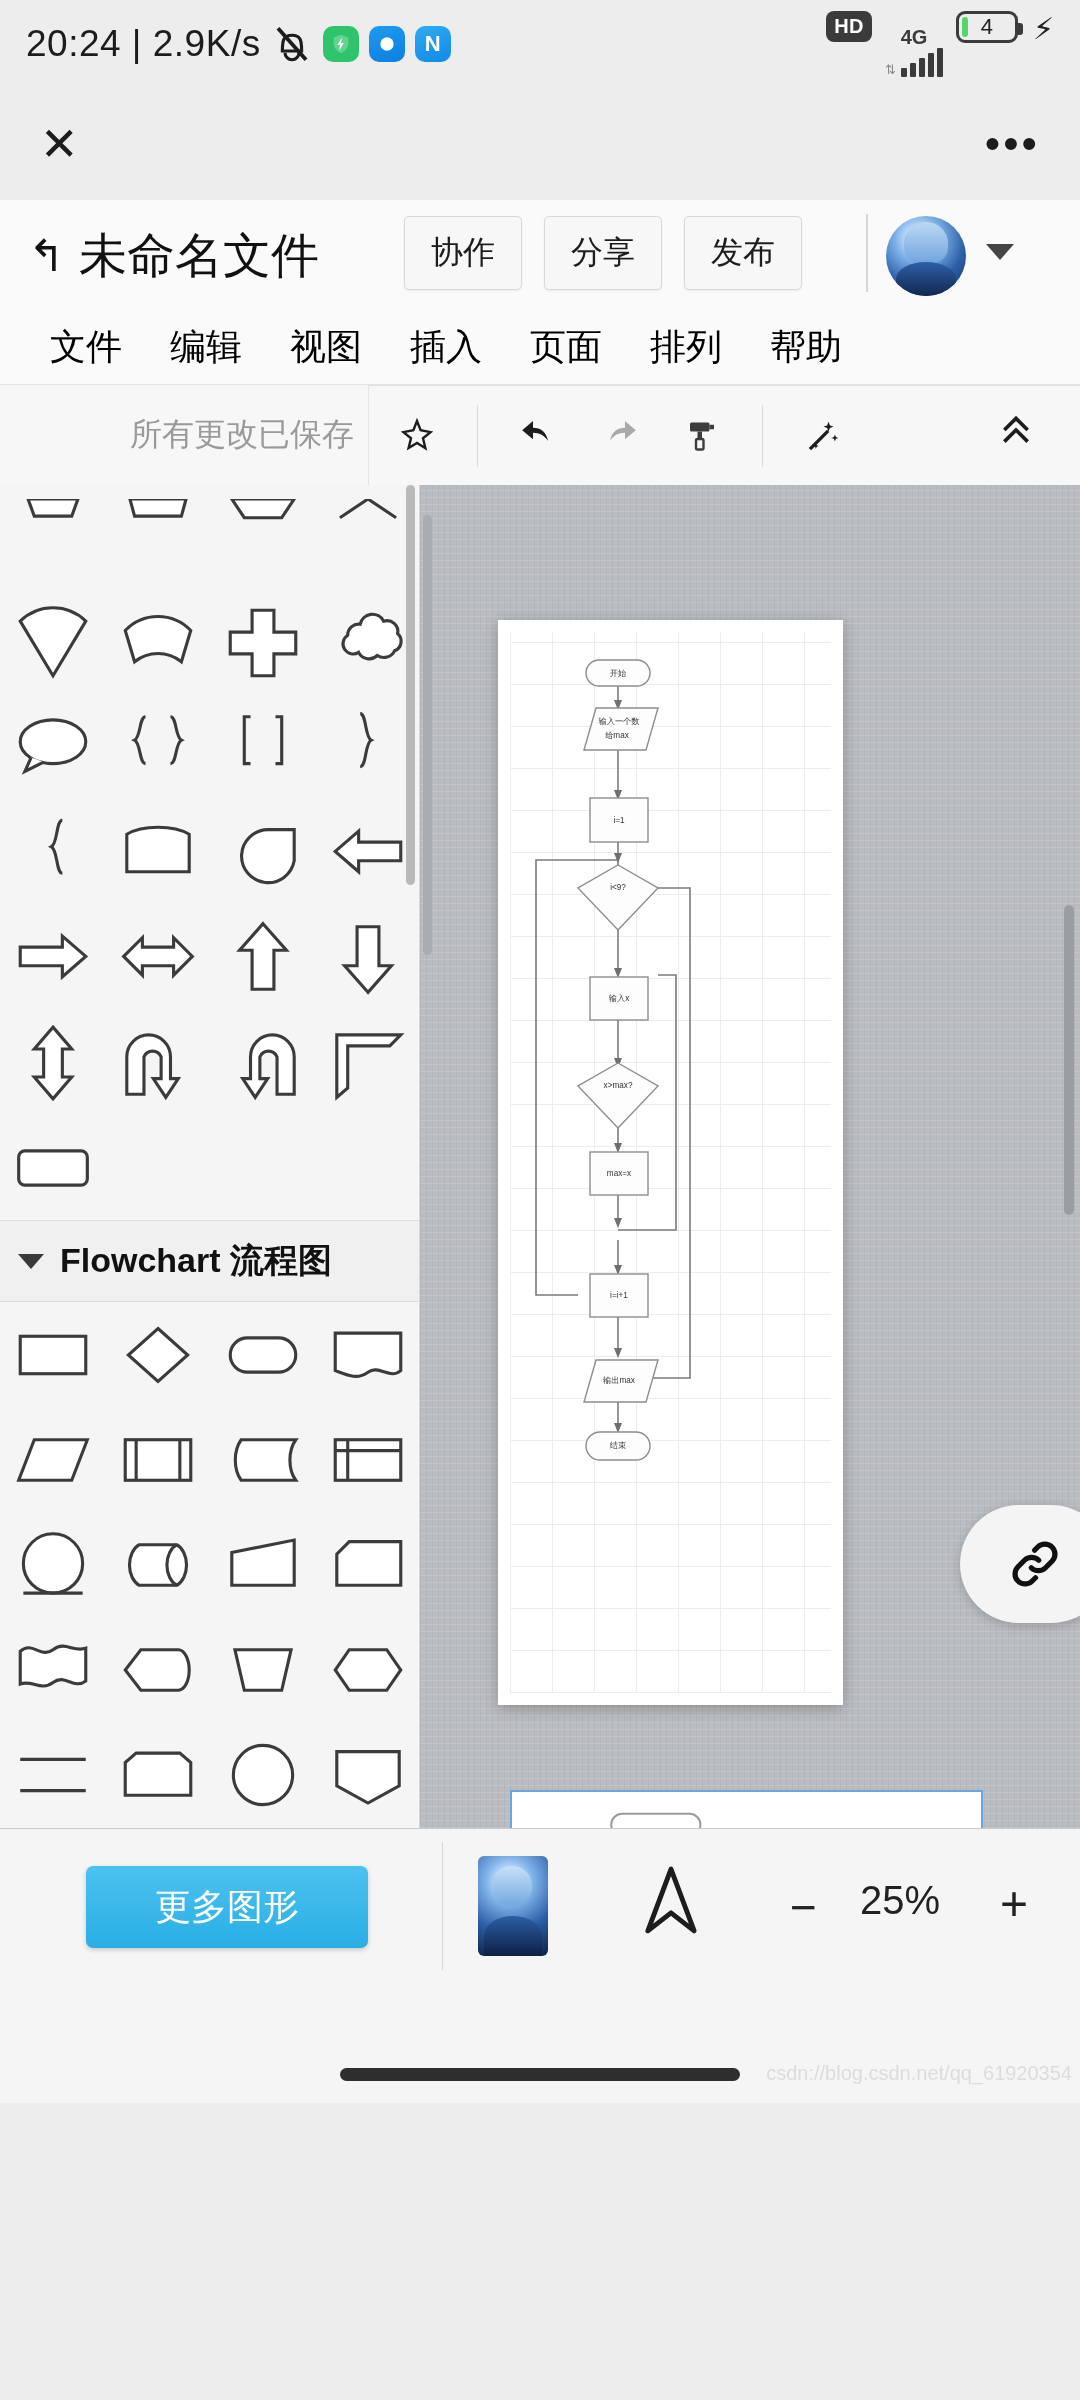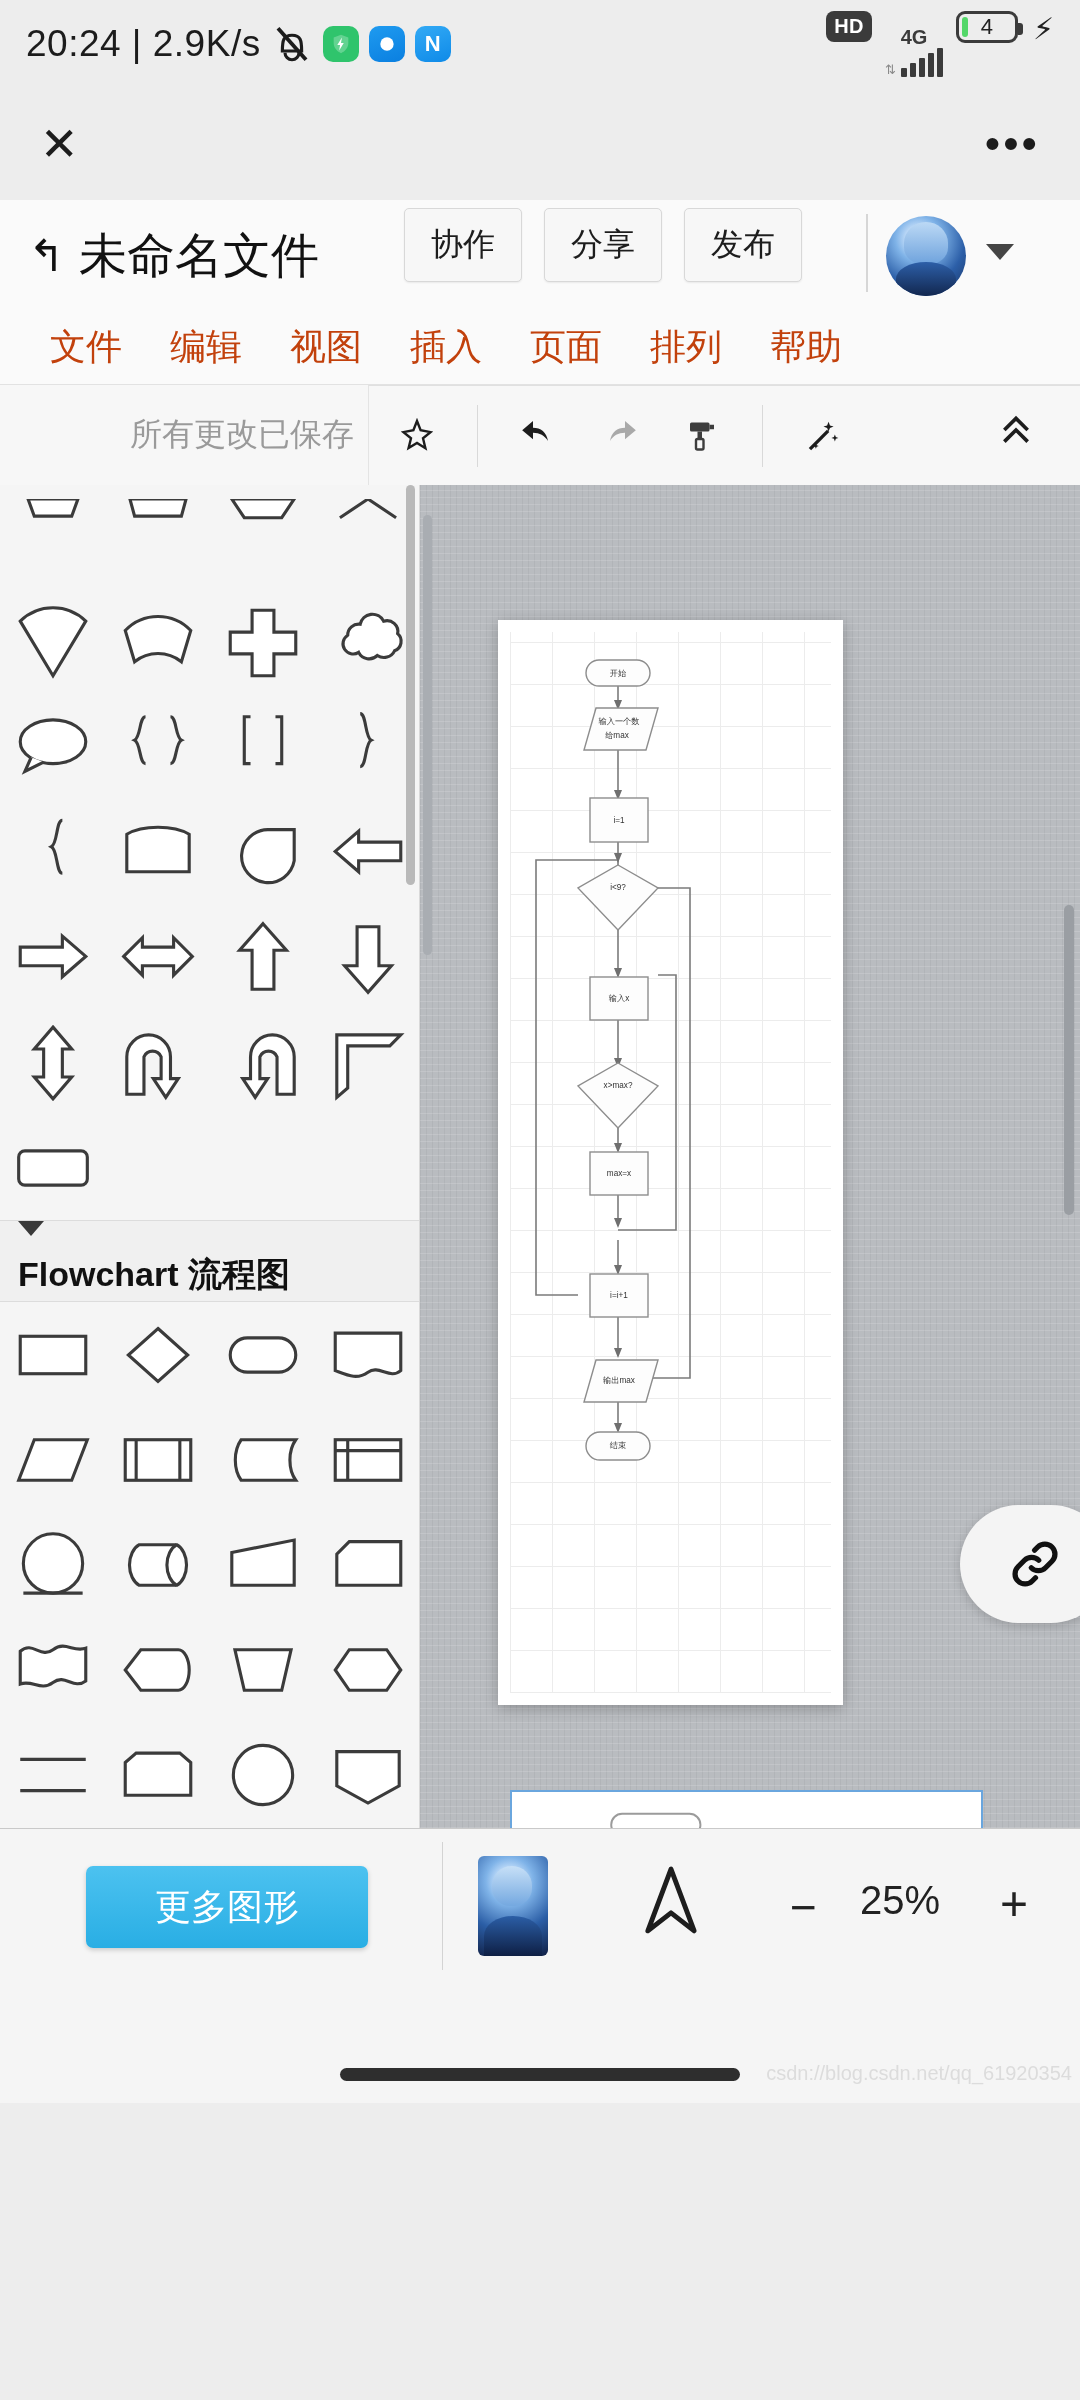--- a/index.html
+++ b/index.html
@@ -53,37 +53,37 @@
   .tb-more { font-size: 44px; color: #1c1c1c; letter-spacing: 3px; line-height: .6; }
 
   
   .appheader {
     position: absolute; top: 200px; left: 0; width: 1080px; height: 185px;
     background: #fafafa; border-bottom: 1px solid #e2e2e2;
   }
   .ah-row1 { position: relative; height: 112px; display: flex; align-items: center; padding-left: 20px; }
   .ah-back { font-size: 44px; color: #111; line-height: 1; padding: 0 14px 0 8px; }
   .ah-title { font-size: 48px; color: #111; white-space: nowrap; }
-  .ah-btns { position: absolute; left: 404px; top: 8px; display: flex; gap: 22px; }
+  .ah-btns { position: absolute; left: 404px; top: 16px; display: flex; gap: 22px; }
   .ah-btn { background: #f7f7f7; border: 1px solid #d8d8d8; border-radius: 5px;
             padding: 14px 26px; font-size: 32px; color: #1d1d1d; white-space: nowrap;
             box-shadow: 0 1px 2px rgba(0,0,0,.07); }
   .ah-divider { position: absolute; left: 866px; top: 14px; width: 2px; height: 78px; background: #d6d6d6; }
   .ah-avatar { position: absolute; left: 886px; top: 16px; width: 80px; height: 80px;
                border-radius: 50%; overflow: hidden;
                background: radial-gradient(circle at 40% 28%, #cfe4fb 0 12%, #7fb3e8 30%, #2c5fa8 62%, #17305e 100%); }
   .ah-avatar .hair { position:absolute; left: 18px; top: 6px; width: 44px; height: 42px;
                      background: linear-gradient(180deg,#bcd9f5,#6fa3dd); border-radius: 50% 50% 40% 40%; }
   .ah-avatar .body { position:absolute; left: 10px; bottom: 0; width: 60px; height: 34px;
                      background: linear-gradient(180deg,#2d5fa8,#12274f); border-radius: 50% 50% 0 0; }
   .ah-caret { position: absolute; left: 986px; top: 44px; width: 0; height: 0;
               border-left: 14px solid transparent; border-right: 14px solid transparent;
               border-top: 16px solid #444; }
   .ah-menu { display: flex; align-items: center; gap: 0; padding: 0 26px; height: 70px; }
-  .ah-menu-item { font-size: 36px; color: #c2410c; padding: 0 24px; white-space: nowrap; }
+  .ah-menu-item { font-size: 36px; color: #000000; padding: 0 24px; white-space: nowrap; }
 
   
   .toolbar { position: absolute; top: 385px; left: 0; width: 1080px; height: 100px; background: #f7f7f7; }
   .tb-save { position: absolute; left: 130px; top: 28px; font-size: 32px; color: #9a9a9a; white-space: nowrap; }
   .tb-panel { position: absolute; left: 368px; top: 0; width: 712px; height: 100px;
               background: #f7f7f7; border-top: 1px solid #e0e0e0; border-left: 1px solid #e4e4e4;
               display: flex; align-items: center; }
   .tb-ic { width: 52px; height: 52px; display: flex; align-items: center; justify-content: center;
            font-size: 38px; color: #1d1d1d; }
   .tb-seg { display: flex; align-items: center; gap: 30px; padding-left: 22px; }
@@ -92,21 +92,21 @@
 
   
   .leftpanel {
     position: absolute; top: 485px; left: 0; width: 420px; bottom: 275px;
     background: #f5f5f5; border-right: 1px solid #d9d9d9; overflow: hidden;
   }
   .shape-grid { display: grid; grid-template-columns: repeat(4, 105px); }
   .shape-cell { height: 105px; display: flex; align-items: center; justify-content: center; }
   .shape-cell svg { width: 78px; height: 78px; }
   .sec-header { background: #f0f0f0; border-top: 1px solid #dcdcdc; border-bottom: 1px solid #dcdcdc;
-                height: 82px; display: flex; align-items: flex-start; padding-left: 18px; gap: 16px; flex-direction: column; }
+                height: 82px; display: flex; align-items: center; padding-left: 18px; gap: 16px; }
   .sec-caret { width: 0; height: 0; border-left: 13px solid transparent;
                border-right: 13px solid transparent; border-top: 15px solid #3a3a3a; }
   .sec-title { font-size: 34px; font-weight: bold; color: #111; white-space: nowrap; }
   .panel-scrollbar { position: absolute; right: 4px; top: 0; width: 9px; height: 400px;
                      background: #b9b9b9; border-radius: 5px; }
 
   
   .canvas {
     position: absolute; top: 485px; left: 420px; right: 0; bottom: 275px;
     background: #b9bcc0;

